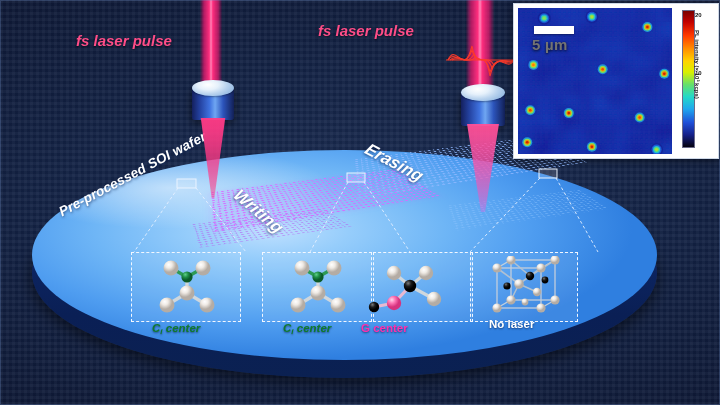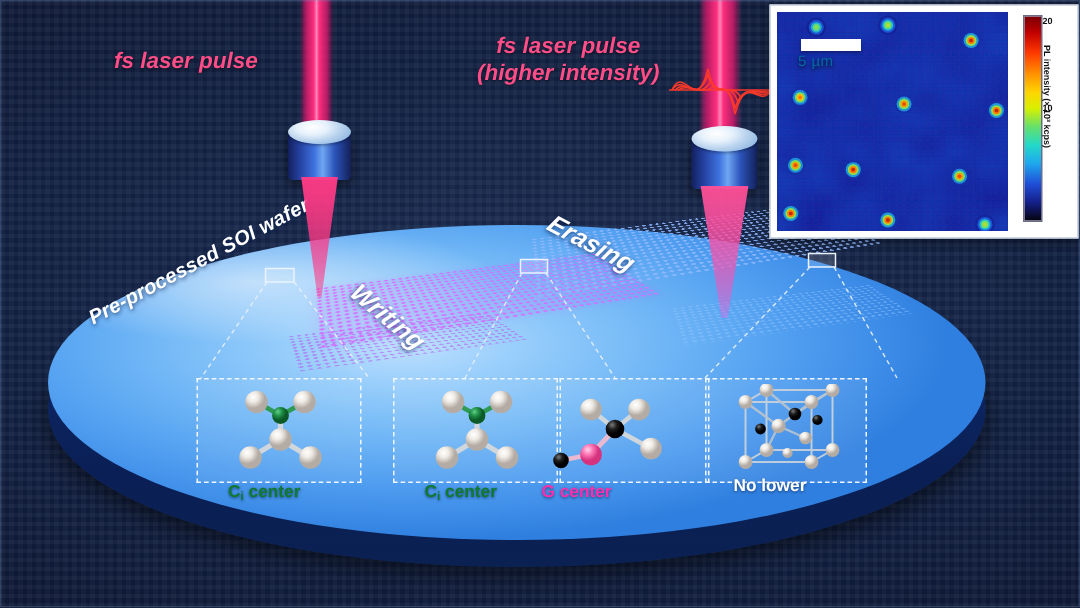--- a/index.html
+++ b/index.html
@@ -98,39 +98,39 @@
   
   .pulse-cap{position:absolute;color:#ff4d88;font-style:italic;font-weight:700;
     font-size:15px;line-height:1.22;text-align:center;white-space:nowrap;
     text-shadow:0 1px 2px rgba(0,0,0,.55);}
   #cap-low{left:76px;top:32px;}
   #cap-high{left:318px;top:22px;}
   .callout{position:absolute;border:1px dashed #f2f7ff;background:rgba(255,255,255,.07);}
 
   .panel-label{position:absolute;font-weight:700;font-size:11.5px;white-space:nowrap;
     text-shadow:0 1px 2px rgba(0,20,60,.6);}
-  .lbl-green{color:#0f7a2e;}
+  .lbl-green{color:#0f7a2e;font-style:italic;}
   .lbl-pink{color:#ff2fae;}
   .lbl-white{color:#ffffff;}
   .sub{font-size:8px;vertical-align:-2px;}
 
   
   .mol{position:absolute;}
   .mol svg{display:block;}
 
   
   #inset{position:absolute;left:513px;top:3px;width:204px;height:154px;
     background:#ffffff;border:1px solid #cfd9e8;box-shadow:0 2px 8px rgba(0,0,0,.45);}
   #plmap{position:absolute;left:4px;top:4px;width:154px;height:146px;overflow:hidden;
     background:#1427a8;}
   #plmap svg{display:block;}
   #scalebar{position:absolute;left:20px;top:22px;width:40px;height:8px;background:#fff;
     box-shadow:0 1px 2px rgba(0,0,0,.4);}
-  #scalebar-label{position:absolute;left:18px;top:32px;color:#0369a1;font-weight:400;
-    font-size:10px;text-shadow:0 1px 3px rgba(0,0,0,.85);letter-spacing:.3px;}
+  #scalebar-label{position:absolute;left:18px;top:32px;color:#737373;font-weight:700;
+    font-size:15px;text-shadow:0 1px 3px rgba(0,0,0,.85);letter-spacing:.3px;}
 
   #cbar{position:absolute;left:168px;top:6px;width:11px;height:136px;
     border:1px solid #6b6b8a;
     background:linear-gradient(180deg,
       #7a0000 0%, #c20000 8%, #ff3a00 18%, #ff9000 28%, #ffd400 37%,
       #d8f000 45%, #66e06a 54%, #23d9c8 63%, #1fa8ee 72%, #1f4fd8 82%,
       #15208a 91%, #05030f 100%);}
   .cbtick{position:absolute;color:#111;font-size:6px;font-weight:700;}
   #cbtick20{left:181px;top:8px;}
   #cbtick10{left:181px;top:66px;}
@@ -294,21 +294,21 @@
           <circle cx="34" cy="28" r="4.8" fill="url(#gW)"></circle>
             <circle cx="52" cy="36" r="4.2" fill="url(#gW)"></circle>
           <circle cx="45" cy="20" r="4.2" fill="url(#gK)"></circle>
             <circle cx="22" cy="30" r="3.6" fill="url(#gK)"></circle>
           <circle cx="60" cy="24" r="3.4" fill="url(#gK)"></circle>
             <circle cx="40" cy="46" r="3.4" fill="url(#gW)"></circle>
         </g>
       </svg>
     </div>
   </div>
-  <div class="panel-label lbl-white" style="left:489px;top:318px;">No lower</div>
+  <div class="panel-label lbl-white" style="left:489px;top:318px;">No laser</div>
 
   <div class="beam beam-upper" id="beam1-up"></div>
   <div class="lens lens-body" id="lens1-body"></div>
   <div class="lens lens-cap" id="lens1-cap"></div>
   <div class="cone" id="cone1"></div>
 
   <div class="pulse-cap" id="cap-low">
     <div>fs laser pulse</div>
   </div>
 
@@ -323,21 +323,20 @@
         <path d="M0,24 L70,24"></path>
       </g>
     </svg>
   </div>
   <div class="lens lens-body" id="lens2-body"></div>
   <div class="lens lens-cap" id="lens2-cap"></div>
   <div class="cone" id="cone2"></div>
 
   <div class="pulse-cap" id="cap-high">
     <div>fs laser pulse</div>
-    <div>(higher intensity)</div>
   </div>
 
   <div id="inset">
     <div id="plmap">
       <svg width="154" height="146" viewBox="0 0 154 146" id="plsvg">
           <rect x="0.00" y="0.00" width="5.73" height="5.47" fill="rgb(22,46,165)" filter="url(#plblur)"></rect>
           <rect x="5.13" y="0.00" width="5.73" height="5.47" fill="rgb(22,45,164)" filter="url(#plblur)"></rect>
           <rect x="10.27" y="0.00" width="5.73" height="5.47" fill="rgb(22,46,166)" filter="url(#plblur)"></rect>
           <rect x="15.40" y="0.00" width="5.73" height="5.47" fill="rgb(22,48,168)" filter="url(#plblur)"></rect>
           <rect x="20.53" y="0.00" width="5.73" height="5.47" fill="rgb(22,51,171)" filter="url(#plblur)"></rect>

